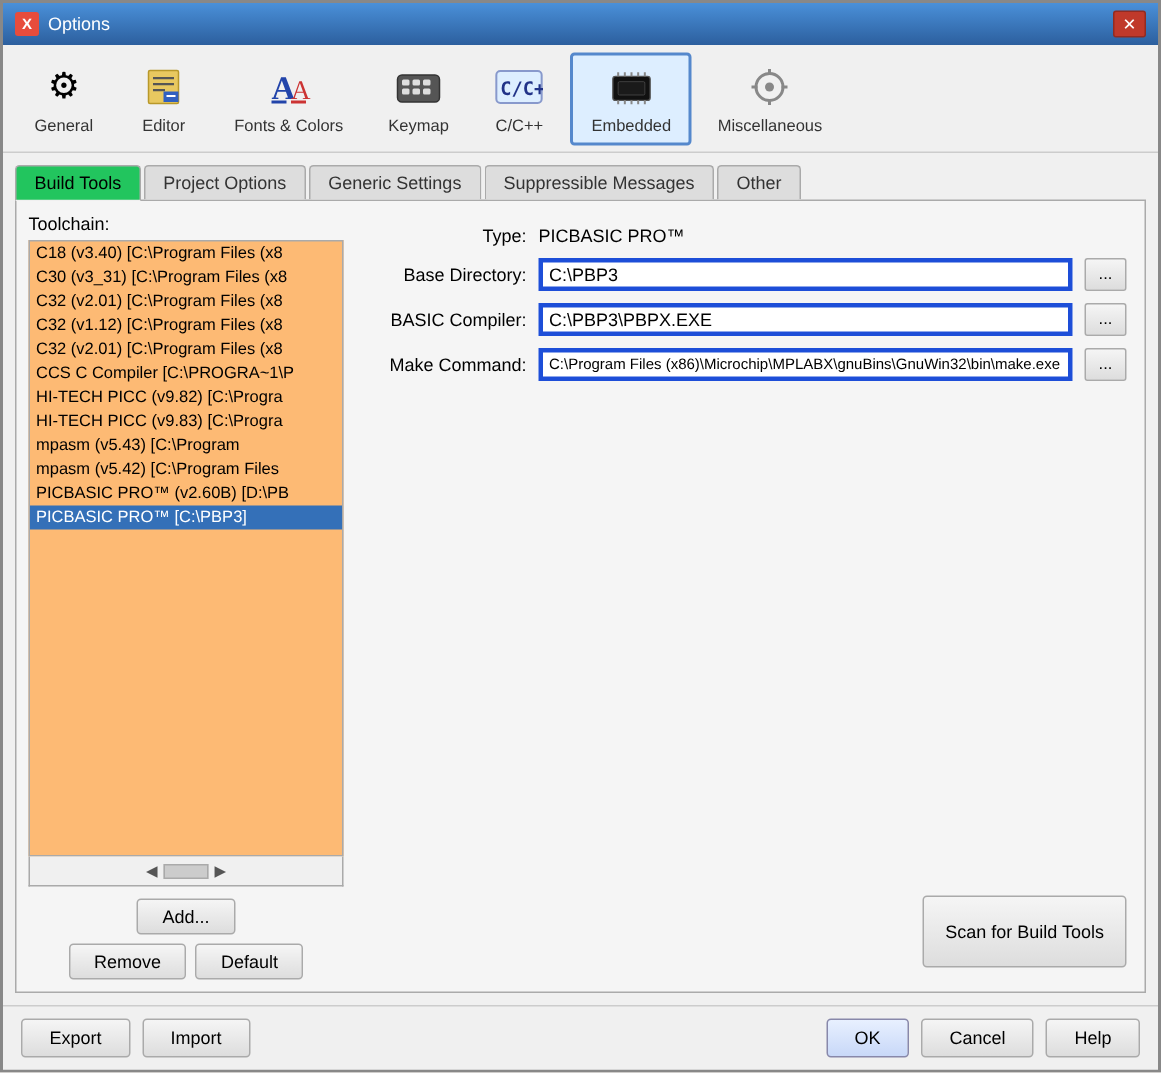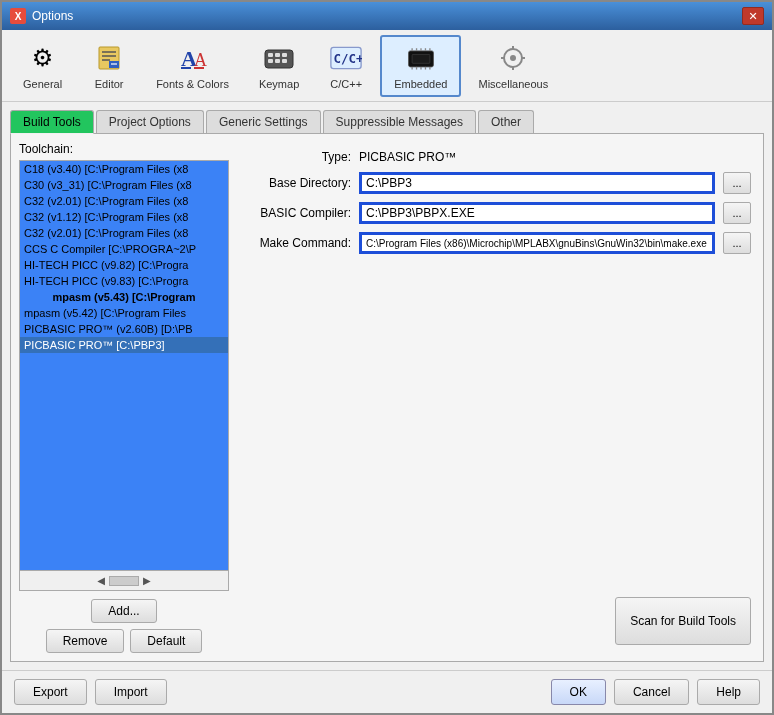--- a/index.html
+++ b/index.html
@@ -156,39 +156,38 @@
       flex-shrink: 0;
     }
     .toolchain-label {
       font-size: 12px;
       margin-bottom: 4px;
       font-weight: normal;
     }
     .toolchain-list {
       flex: 1;
       border: 1px solid #aaa;
-      background: #3b82f6;
+      background: #fdba74;
       overflow-y: auto;
       overflow-x: hidden;
       font-size: 11px;
     }
     .list-item {
       padding: 2px 4px;
       cursor: pointer;
       white-space: nowrap;
       overflow: hidden;
       text-overflow: ellipsis;
     }
     .list-item.selected {
       background: #3470b8;
       color: white;
     }
     .list-item.bold {
-      font-weight: bold;
-      text-align: center;
+      font-weight: normal;
     }
     .left-buttons {
       display: flex;
       flex-direction: column;
       gap: 6px;
       margin-top: 8px;
     }
     .left-btn-row {
       display: flex;
       justify-content: center;
@@ -413,21 +412,21 @@
     <div class="tab-content">
 
       <div class="left-panel">
         <div class="toolchain-label">Toolchain:</div>
         <div class="toolchain-list">
           <div class="list-item">C18 (v3.40) [C:\Program Files (x8</div>
           <div class="list-item">C30 (v3_31) [C:\Program Files (x8</div>
           <div class="list-item">C32 (v2.01) [C:\Program Files (x8</div>
           <div class="list-item">C32 (v1.12) [C:\Program Files (x8</div>
           <div class="list-item">C32 (v2.01) [C:\Program Files (x8</div>
-          <div class="list-item">CCS C Compiler [C:\PROGRA~2\P</div>
+          <div class="list-item">CCS C Compiler [C:\PROGRA~1\P</div>
           <div class="list-item">HI-TECH PICC (v9.82) [C:\Progra</div>
           <div class="list-item">HI-TECH PICC (v9.83) [C:\Progra</div>
           <div class="list-item bold">mpasm (v5.43) [C:\Program</div>
           <div class="list-item">mpasm (v5.42) [C:\Program Files</div>
           <div class="list-item">PICBASIC PRO™ (v2.60B) [D:\PB</div>
           <div class="list-item selected">PICBASIC PRO™ [C:\PBP3]</div>
         </div>
         <div style="height:20px; border: 1px solid #aaa; border-top:none; background: #f0f0f0; display:flex; align-items:center; justify-content:center; gap:4px;">
           <span style="cursor:pointer; font-size:10px; color:#555;">◀</span>
           <span style="width:30px; height:10px; background:#ccc; border:1px solid #aaa; display:inline-block;"></span>

